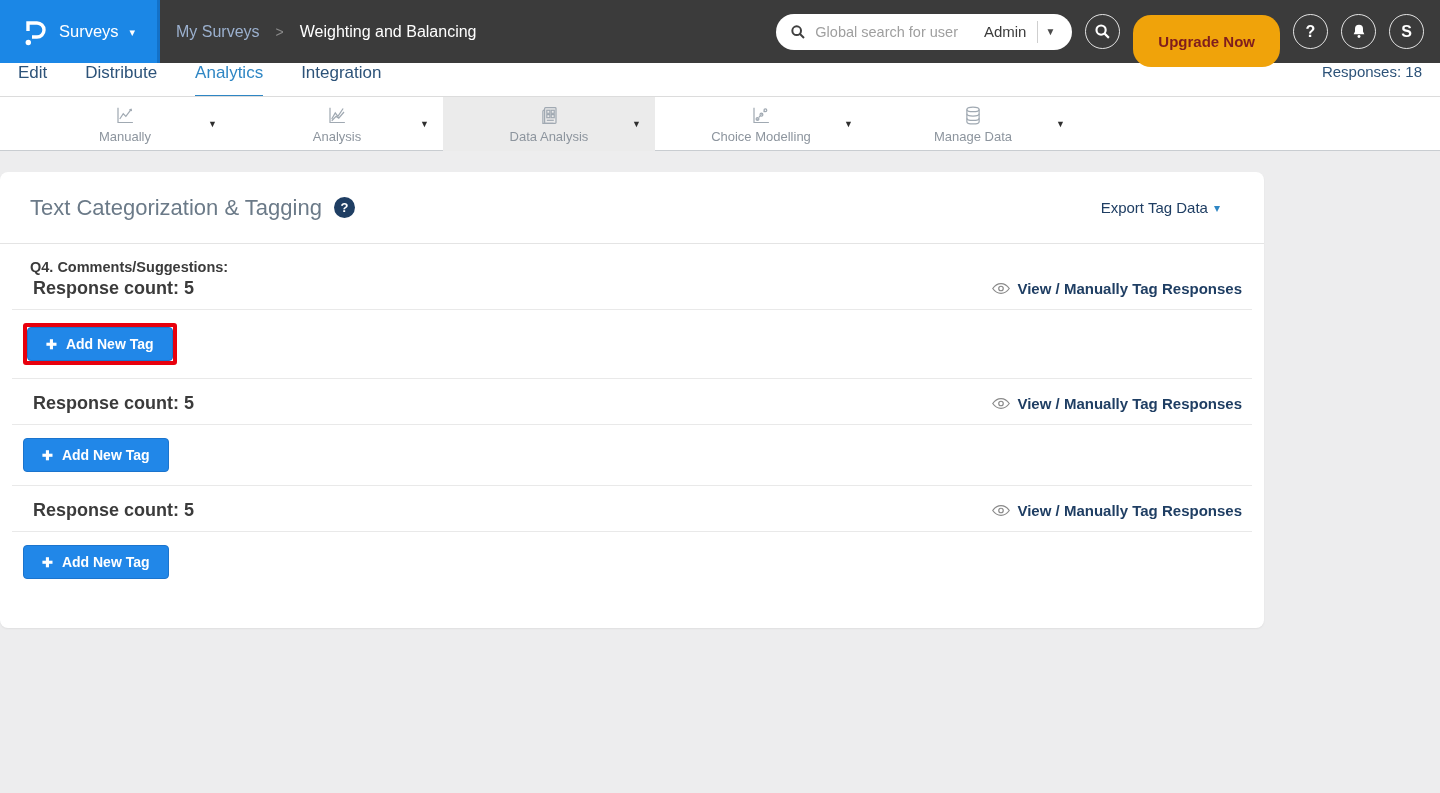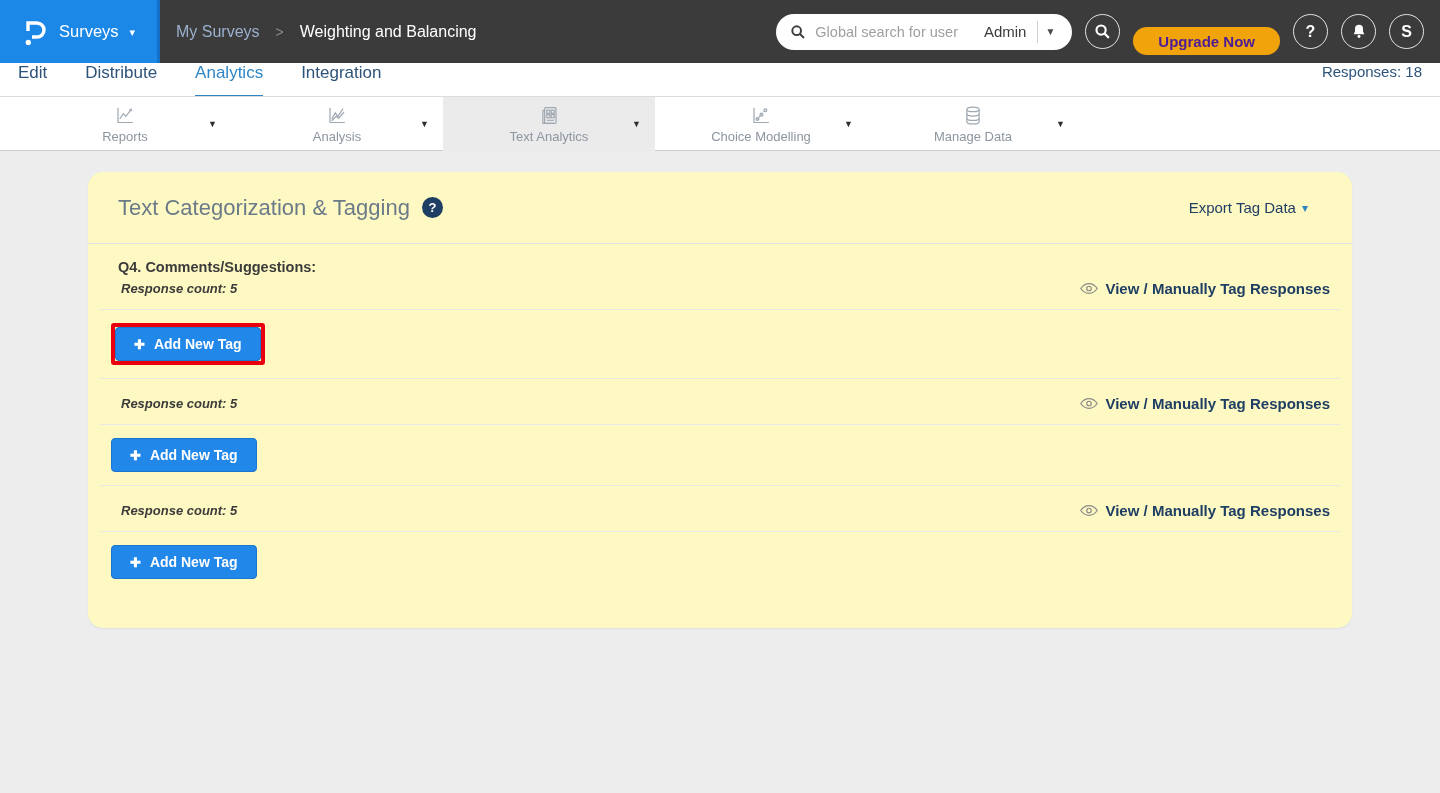--- a/index.html
+++ b/index.html
@@ -24,22 +24,22 @@
   .search-pill input { border:none; outline:none; flex:1; min-width:0; font-size:14.5px;
                        color:#333; margin-left:9px; font-family:inherit; background:transparent; }
   .search-pill input::placeholder { color:#9f9f9f; }
   .scope-label { font-size:15px; color:#3b3b3b; margin-right:11px; }
   .pill-sep { width:1px; height:22px; background:#cfcfcf; }
   .pill-caret { font-size:10px; color:#4a4a4a; padding:0 7px; cursor:pointer; }
 
   .circle-btn { width:35px; height:35px; border-radius:50%; border:1.6px solid rgba(255,255,255,.85);
                 display:grid; place-items:center; color:#fff; cursor:pointer; flex:0 0 auto;
                 font-size:16px; font-weight:bold; background:transparent; }
-  .upgrade-btn { height:28px; padding:0 25px; border:none; border-radius:18px; cursor:pointer;
-                 background:var(--orange,#f0a30a); color:#4c1d95; font-size:15px; font-weight:bold;
+  .upgrade-btn { height:52px; padding:0 25px; border:none; border-radius:18px; cursor:pointer;
+                 background:var(--orange,#f0a30a); color:#7f1d1d; font-size:15px; font-weight:bold;
                  font-family:inherit;margin-top:19px; }
 
   
   .survey-nav { height:34px; background:#fff; display:flex; 
                 padding-left:18px; gap:38px; border-bottom:1px solid #dcdcdc; }
   .nav-item { font-size:17px; color:var(--nav-link,#2d5379); cursor:pointer; }
   .nav-item.active { color:var(--active-blue,#2e86c4);
                      border-bottom:1.5px solid var(--active-blue,#2e86c4); padding-bottom:20px; }
   .responses { margin-left:auto; margin-right:18px; font-size:15px; color:var(--nav-link,#2d5379); }
 
@@ -49,40 +49,40 @@
   .tab { width:212px; height:54px; position:relative; display:flex; flex-direction:column;
          align-items:center; justify-content:center; gap:3px; cursor:pointer; }
   .tab.active { background:#ebebeb; }
   .tab .t-icon { color:var(--icon-gray,#a0a9b2); height:21px; }
   .tab .t-label { font-size:13px; color:var(--tab-label,#8d959e); }
   .tab .t-caret { position:absolute; right:14px; top:50%; transform:translateY(-50%);
                   font-size:9px; color:#2f2f2f; }
 
   
   .content { height:641px; padding-top:21px; }
-  .card { width:1264px; margin-left:88px; background:#fef9c3; border-radius:15px;
+  .card { width:1264px; background:#ffffff; border-radius:8px;
           box-shadow:0 1px 2px rgba(0,0,0,.06); padding-bottom:36px; }
   .card-head { height:71px; display:flex; align-items:center; justify-content:space-between;
                padding:0 44px 0 30px; }
   .card-title-wrap { display:flex; align-items:center; gap:12px; }
   .card-title { font-size:22px; color:var(--title-gray,#6b7a88); font-weight:400; }
   .help-badge { width:21px; height:21px; border-radius:50%; background:var(--navy,#1f3e63);
                 color:#fff; font-size:13px; font-weight:bold; display:grid; place-items:center;
                 cursor:pointer; }
   .export { font-size:15px; font-weight:normal; color:var(--navy,#1f3e63); cursor:pointer;
             display:flex; align-items:center; gap:6px; }
   .export .ex-caret { color:var(--active-blue,#2e86c4); font-size:12px; }
   .card-divider { height:1px; background:var(--divider,#e4e4e4); }
   .inset-divider { height:1px; background:#e9e9e9; margin:0 12px; }
 
   .q-head { padding:13px 22px 10px 30px; }
   .q-title { font-size:14.5px; font-weight:bold; color:var(--text-dark,#3b3b3b); line-height:20px; }
   .q-row { display:flex; align-items:center; justify-content:space-between; margin-top:1px; }
-  .q-count { font-size:13px; font-weight:bold; color:var(--text-dark,#3b3b3b);
-             padding-left:3px; line-height:21px;font-style:italic; }
+  .q-count { font-size:18px; font-weight:bold; color:var(--text-dark,#3b3b3b);
+             padding-left:3px; line-height:21px; }
   .view-link { display:flex; align-items:center; gap:7px; font-size:15px; font-weight:bold;
                color:var(--navy,#1f3e63); cursor:pointer; }
   .view-link .eye { color:#8a8a8a; display:flex; }
 
   .btn-row { padding:13px 0 13px 23px; }
   .add-tag-btn { display:inline-flex; align-items:center; gap:9px; background:var(--button-blue,#2187e8);
                  border:1px solid #1b74cd; color:#fff; font-size:14px; font-weight:bold;
                  font-family:inherit; padding:0 18px; height:34px; border-radius:4px; cursor:pointer; }
   .add-tag-btn .plus { font-size:13px; }
   .red-box { display:inline-block; border:4px solid var(--highlight-red,#e8000d);
@@ -164,21 +164,21 @@
 <div class="tabbar">
 
   <div class="tab">
     <span class="t-icon">
       <svg width="22" height="21" viewBox="0 0 24 24" fill="none" stroke="currentColor" stroke-width="1.4">
         <path d="M4 3v17h17"></path>
           <path d="M6 16l4-6 3 3 6-8"></path>
           <path d="M17 5.5l2-.5.4 2"></path>
       </svg>
     </span>
-    <span class="t-label">Reports</span>
+    <span class="t-label">Manually</span>
     <span class="t-caret">▼</span>
   </div>
 
   <div class="tab">
     <span class="t-icon">
       <svg width="22" height="21" viewBox="0 0 24 24" fill="none" stroke="currentColor" stroke-width="1.4">
         <path d="M4 3v17h17"></path>
           <path d="M6 16l4-7 3 4 6-9"></path>
           <path d="M6 18l5-5 3 2 6-7"></path>
       </svg>
@@ -192,21 +192,21 @@
       <svg width="22" height="21" viewBox="0 0 24 24" fill="none" stroke="currentColor" stroke-width="1.4">
         <rect x="7" y="3" width="13" height="18" rx="1"></rect>
         <path d="M7 5 5 7v14h12"></path>
         <rect x="9.5" y="6" width="3.5" height="3.5"></rect>
           <rect x="14.5" y="6" width="3.5" height="3.5"></rect>
         <rect x="9.5" y="11" width="3.5" height="3.5"></rect>
           <rect x="14.5" y="11" width="3.5" height="3.5"></rect>
         <path d="M9.5 17.5h8"></path>
       </svg>
     </span>
-    <span class="t-label">Text Analytics</span>
+    <span class="t-label">Data Analysis</span>
     <span class="t-caret">▼</span>
   </div>
 
   <div class="tab">
     <span class="t-icon">
       <svg width="22" height="21" viewBox="0 0 24 24" fill="none" stroke="currentColor" stroke-width="1.4">
         <path d="M4 3v17h17"></path>
           <path d="M7 17 17 6" stroke-dasharray="2 2"></path>
         <circle cx="8" cy="16" r="1.6"></circle>
           <circle cx="12.5" cy="11" r="1.6"></circle>

